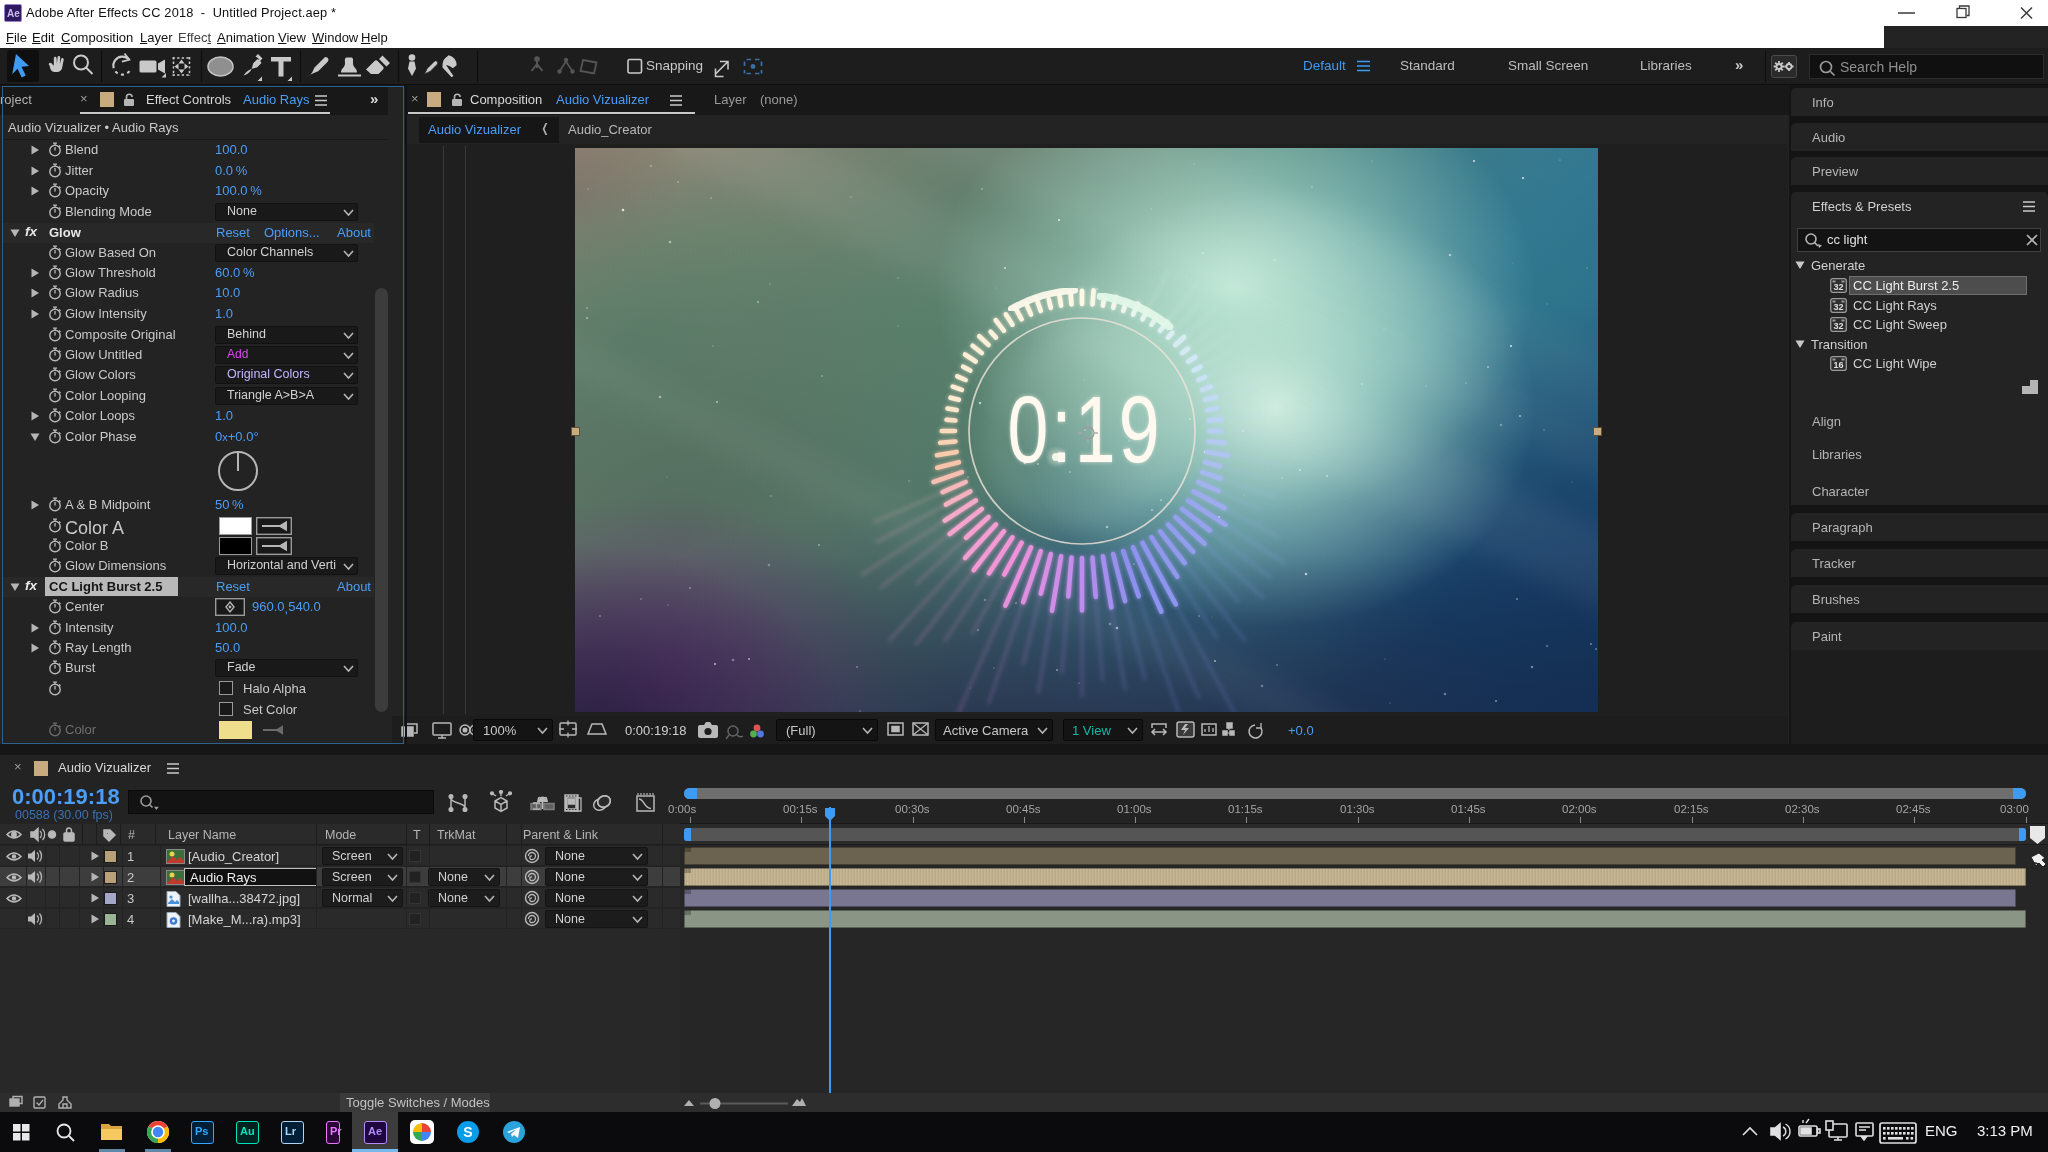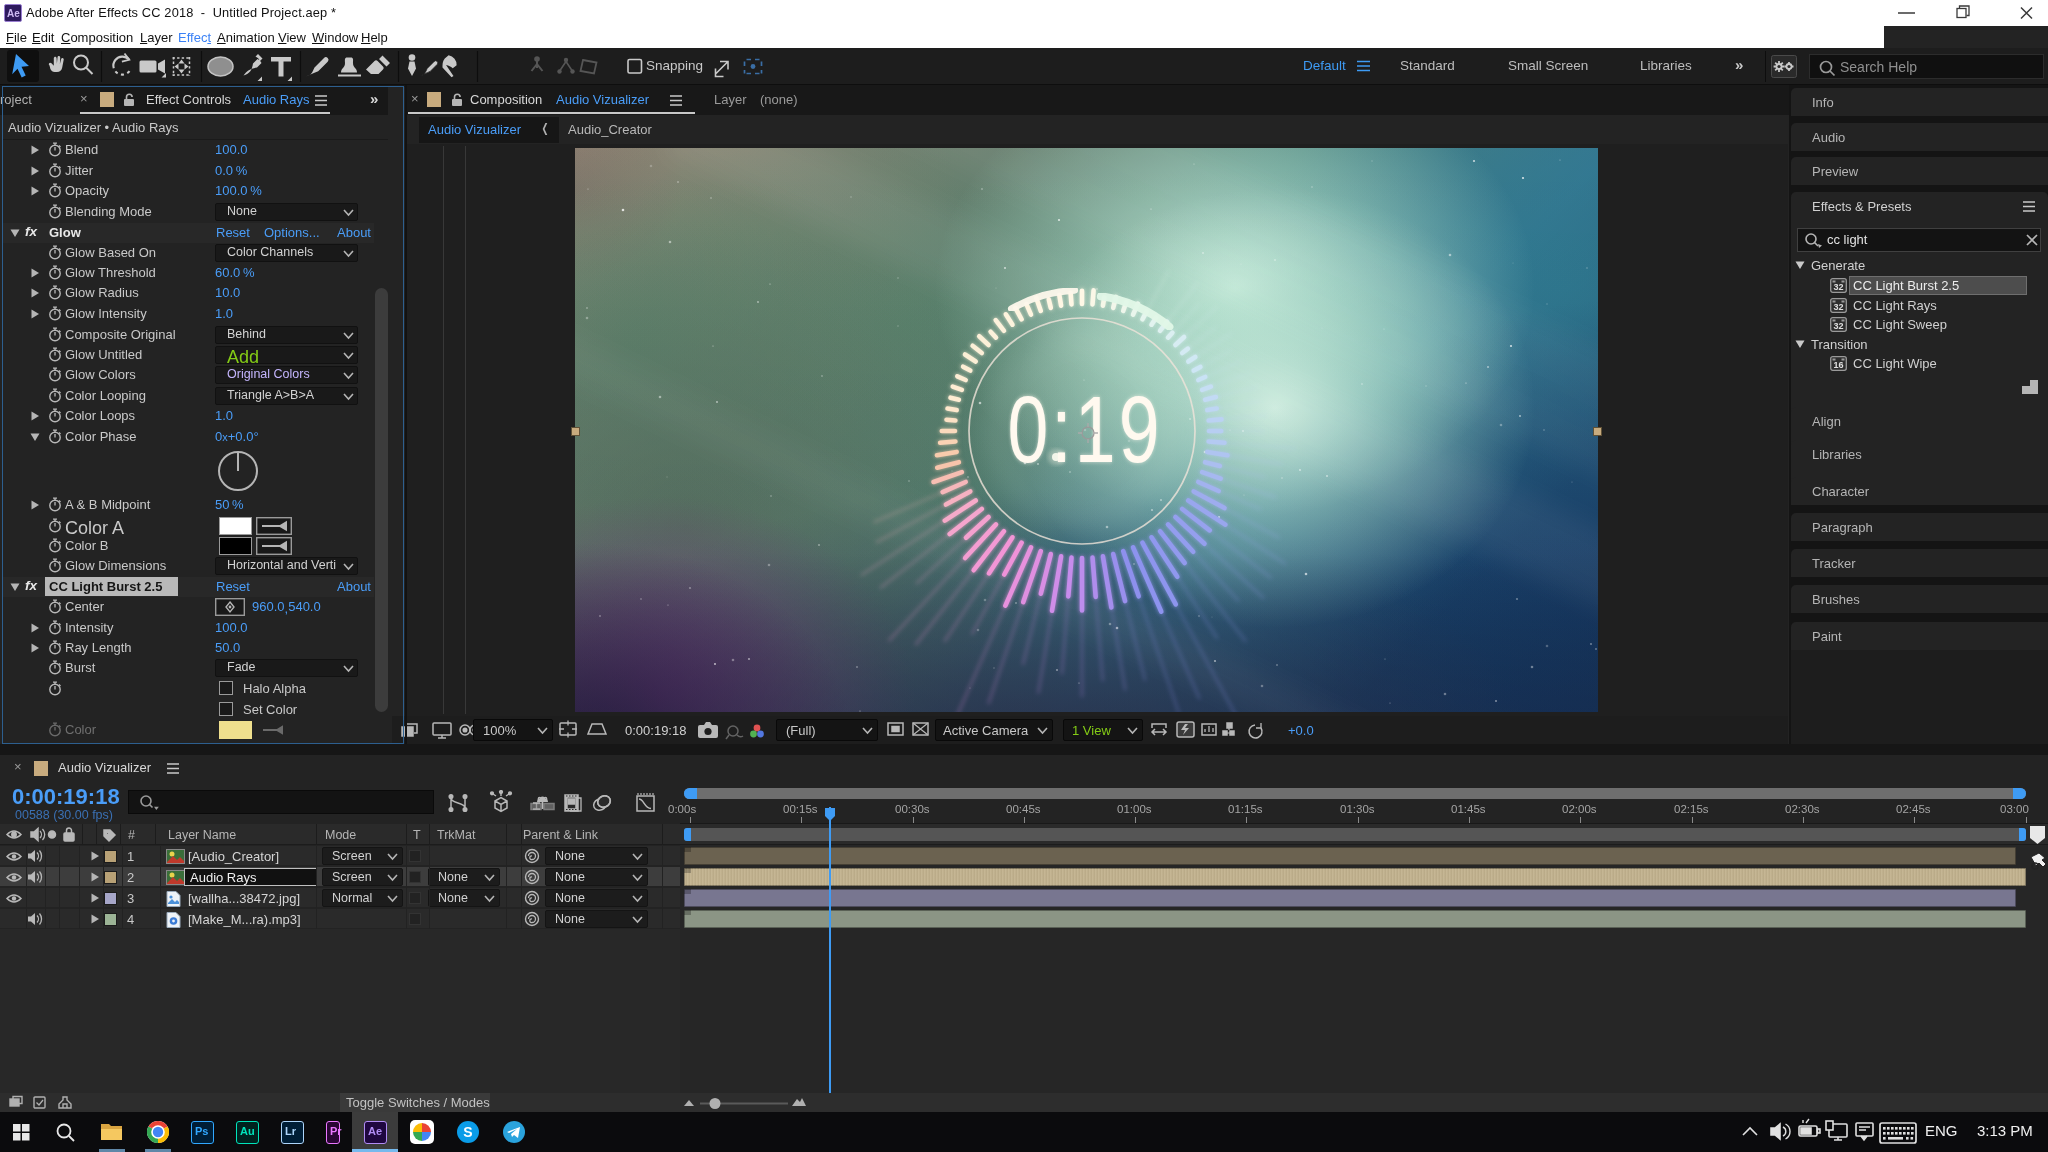--- a/index.html
+++ b/index.html
@@ -21,21 +21,21 @@
    <rect x="67" y="8.5" width="9" height="9" fill="#fff" stroke="#3a3a3a" stroke-width="1.3"></rect>
    <path d="M69.5 8.5 v-2.5 h9.5 v9.5 h-2.5" fill="none" stroke="#3a3a3a" stroke-width="1.3"></path>
    <path d="M131 7.5 l11 11 M142 7.5 l-11 11" stroke="#3a3a3a" stroke-width="1.5"></path>
  </svg>
 </div>
 <div class="a" style="left:0;top:26px;width:1884px;height:22px;background:#fff">
     <div class="t" style="left:6px;top:4px;font-size:13px;color:#111"><span style="text-decoration:underline">F</span>ile</div>
     <div class="t" style="left:32px;top:4px;font-size:13px;color:#111"><span style="text-decoration:underline">E</span>dit</div>
     <div class="t" style="left:61px;top:4px;font-size:13px;color:#111"><span style="text-decoration:underline">C</span>omposition</div>
     <div class="t" style="left:140px;top:4px;font-size:13px;color:#111"><span style="text-decoration:underline">L</span>ayer</div>
-    <div class="t" style="left:178px;top:4px;font-size:13px;color:#3b82f6">Effec<span style="text-decoration:underline">t</span></div>
+    <div class="t" style="left:178px;top:4px;font-size:13px;color:#404040">Effec<span style="text-decoration:underline">t</span></div>
     <div class="t" style="left:217px;top:4px;font-size:13px;color:#111"><span style="text-decoration:underline">A</span>nimation</div>
     <div class="t" style="left:278px;top:4px;font-size:13px;color:#111"><span style="text-decoration:underline">V</span>iew</div>
     <div class="t" style="left:312px;top:4px;font-size:13px;color:#111"><span style="text-decoration:underline">W</span>indow</div>
     <div class="t" style="left:361px;top:4px;font-size:13px;color:#111"><span style="text-decoration:underline">H</span>elp</div>
   </div>
 <div class="a" style="left:0;top:48px;width:2048px;height:37px;background:#1d1d1d;border-bottom:1px solid #0e0e0e">
     <div class="a" style="left:7px;top:2px;width:32px;height:32px;background:#0f0f0f;border-radius:3px"></div>
     <svg class="a" style="left:0;top:0" width="790" height="37">
 <g fill="#c9c9c9">
  <path d="M16 6 l13 12 -7.5 0.8 4.2 8.6 -4 2 -4.2-8.7 -5.3 5.6 z" fill="#3e9bf4"></path>
@@ -252,21 +252,21 @@
     <div class="t" style="left:224px;top:212px;font-size:12.5px;color:#d2d2d2">Behind</div>
     <svg class="a" style="left:340px;top:217px" width="11" height="8">
       <path d="M1 1 L5.5 6 L10 1" fill="none" stroke="#b5b5b5" stroke-width="1.6"></path>
     </svg>
     <svg class="a" style="left:45px;top:232px" width="14" height="15">
       <circle cx="7" cy="8.5" r="5.2" fill="none" stroke="#b8b8b8" stroke-width="1.4"></circle>
       <path d="M5 1.2 h4 M7 1.2 v2 M11 3.5 l1.5 1.5 M7 8.5 v-3.4" stroke="#b8b8b8" stroke-width="1.3" fill="none"></path>
     </svg>
     <div class="t" style="left:62px;top:232px;font-size:13px;color:#c9c9c9">Glow Untitled</div>
     <div class="dd" style="left:212px;top:231px;width:143px;height:18px"></div>
-    <div class="t" style="left:224px;top:232px;font-size:18px;color:#84cc16">Add</div>
+    <div class="t" style="left:224px;top:232px;font-size:12px;color:#d946ef">Add</div>
     <svg class="a" style="left:340px;top:237px" width="11" height="8">
       <path d="M1 1 L5.5 6 L10 1" fill="none" stroke="#b5b5b5" stroke-width="1.6"></path>
     </svg>
     <svg class="a" style="left:45px;top:252px" width="14" height="15">
       <circle cx="7" cy="8.5" r="5.2" fill="none" stroke="#b8b8b8" stroke-width="1.4"></circle>
       <path d="M5 1.2 h4 M7 1.2 v2 M11 3.5 l1.5 1.5 M7 8.5 v-3.4" stroke="#b8b8b8" stroke-width="1.3" fill="none"></path>
     </svg>
     <div class="t" style="left:62px;top:252px;font-size:13px;color:#c9c9c9">Glow Colors</div>
     <div class="dd" style="left:212px;top:251px;width:143px;height:18px"></div>
     <div class="t" style="left:224px;top:252px;font-size:12.5px;color:#c4b5fd">Original Colors</div>
@@ -893,21 +893,21 @@
  <rect x="27" y="3" width="15" height="12"></rect>
           <path d="M27 3 l15 12 M27 15 l15-12" stroke-width="1.2"></path>
 </g>
       </svg>
       <div class="dd" style="left:543px;top:3px;width:118px;height:22px;background:#141414;border:1px solid #090909"></div>
       <div class="t" style="left:551px;top:7px;font-size:13px;color:#c9c9c9">Active Camera</div>
       <svg class="a" style="left:645px;top:11px" width="11" height="8">
         <path d="M1 1 L5.5 6 L10 1" fill="none" stroke="#b5b5b5" stroke-width="1.6"></path>
       </svg>
       <div class="dd" style="left:671px;top:3px;width:80px;height:22px;background:#141414;border:1px solid #090909"></div>
-      <div class="t" style="left:680px;top:7px;font-size:13px;color:#84cc16">1 View</div>
+      <div class="t" style="left:680px;top:7px;font-size:13px;color:#14b8a6">1 View</div>
       <svg class="a" style="left:735px;top:11px" width="11" height="8">
         <path d="M1 1 L5.5 6 L10 1" fill="none" stroke="#b5b5b5" stroke-width="1.6"></path>
       </svg>
       <svg class="a" style="left:757px;top:4px" width="130" height="22">
 <g fill="none" stroke="#b8b8b8" stroke-width="1.5">
  <path d="M3 8 v-4 h14 v4 M3 12 h14 M14 9 l3 3 -3 3 M6 9 l-3 3 3 3"></path>
  <g>
             <rect x="28" y="2" width="17" height="15" rx="2" fill="#3a3a3a"></rect>
             <path d="M36 4 l-4 6 h4 l-2 5 6-7 h-4 l3-4 z" fill="#b8b8b8" stroke="none"></path>
           </g>

